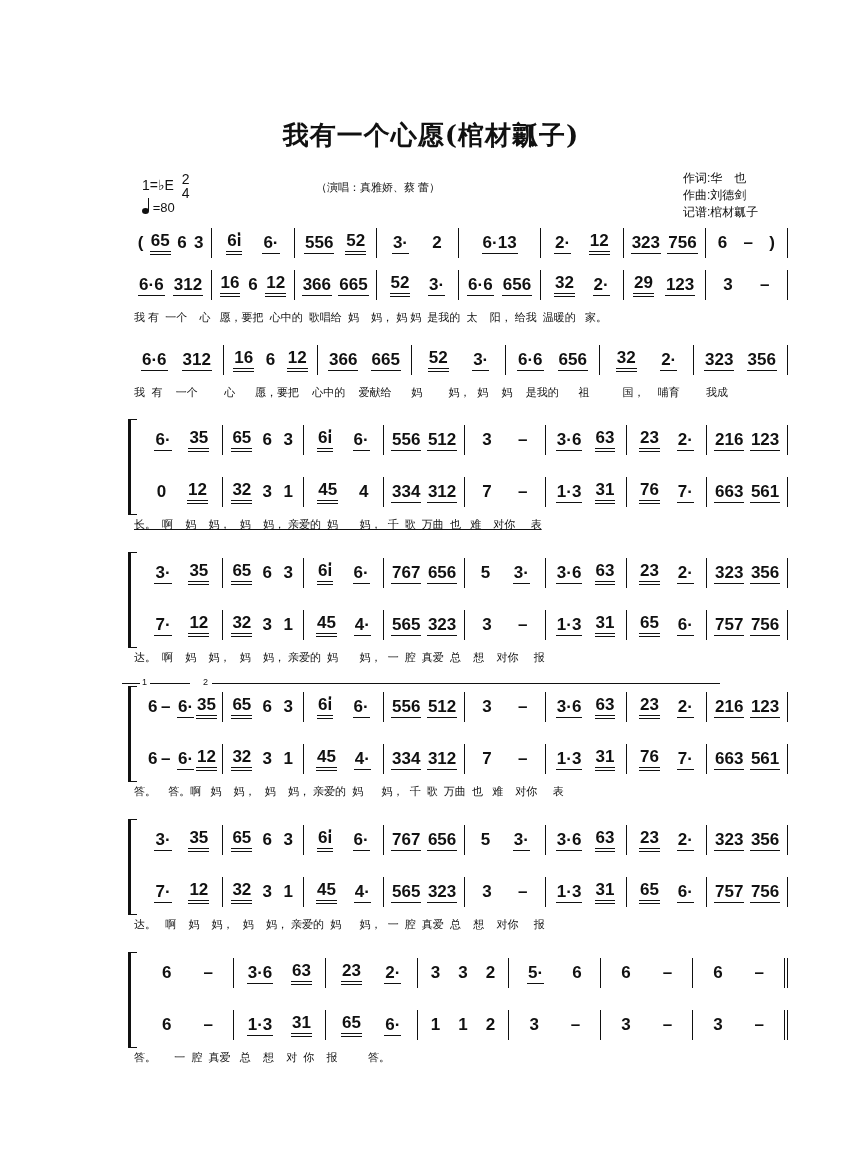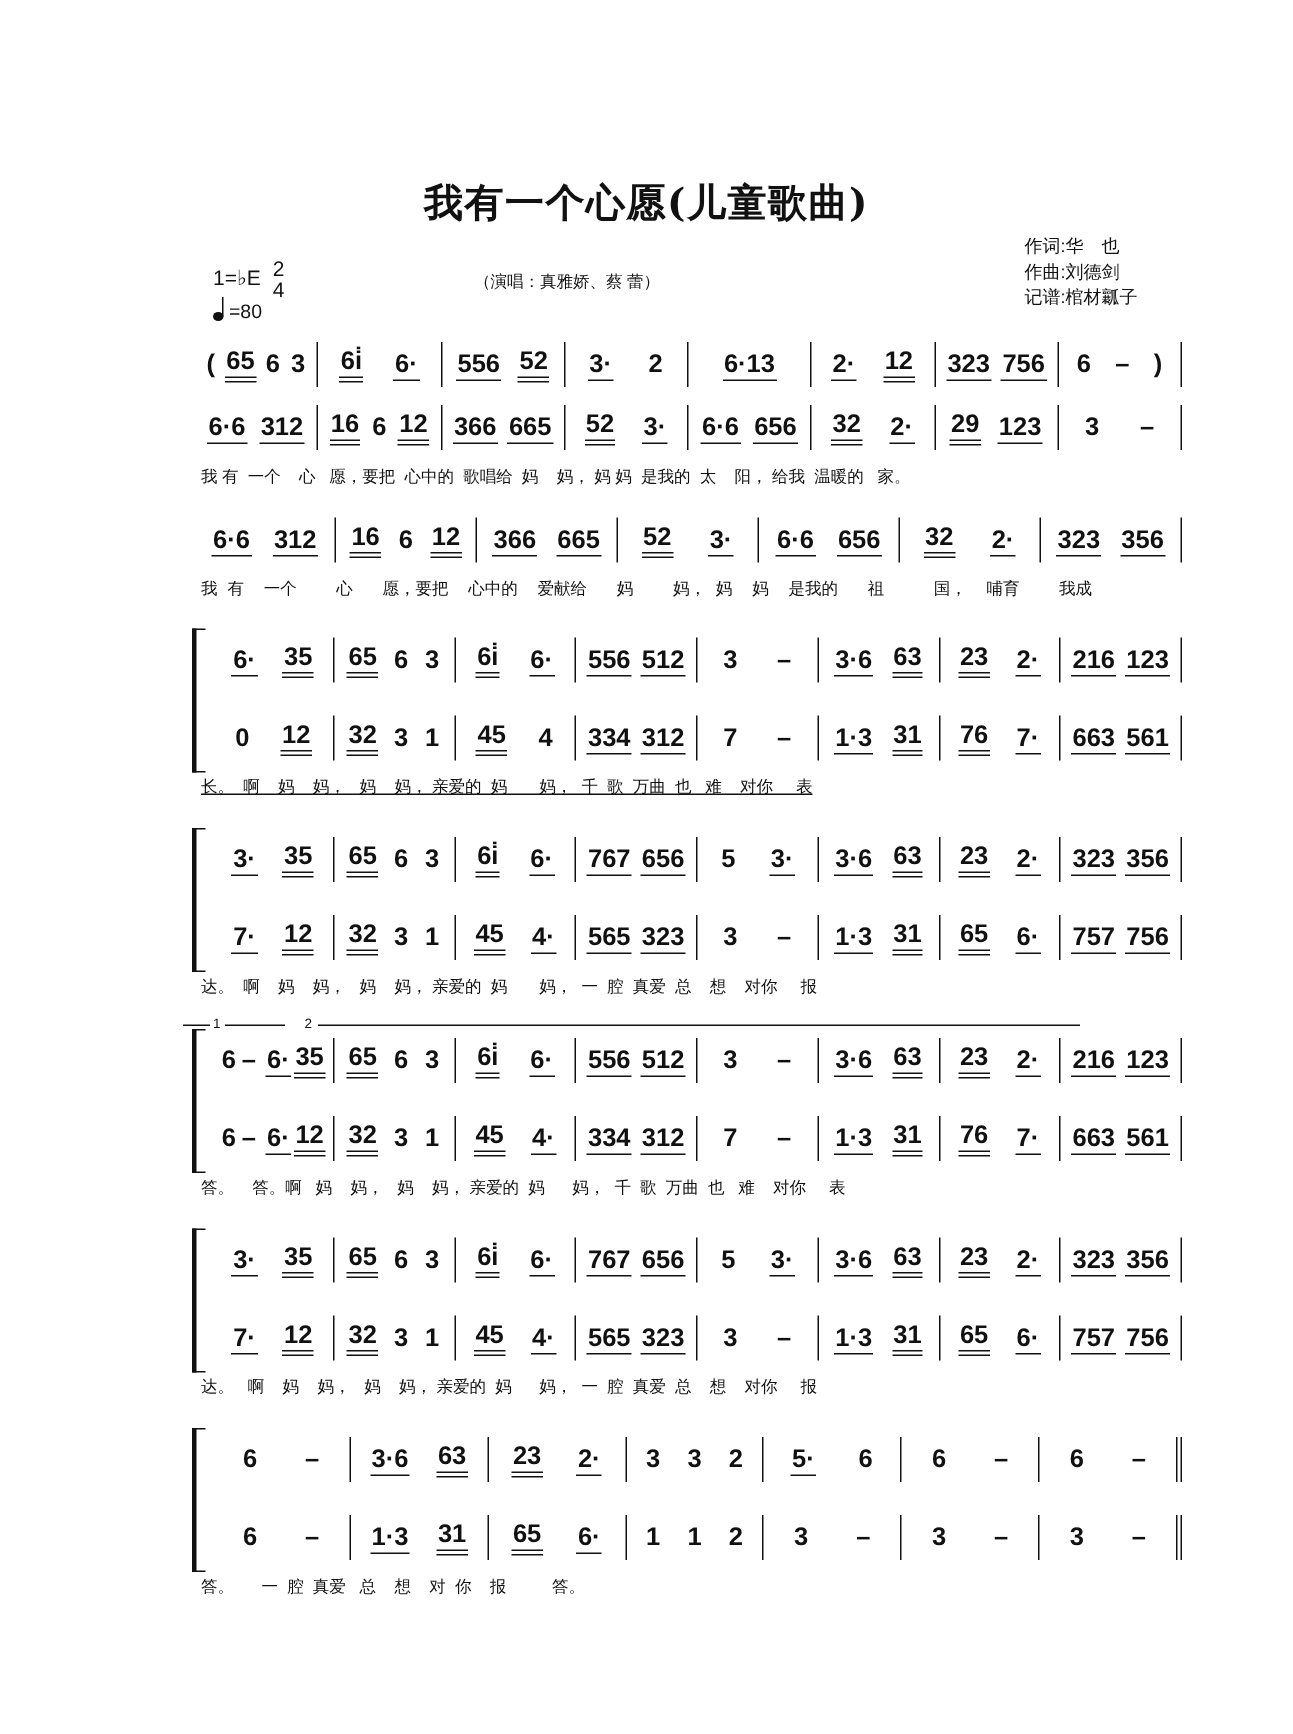--- a/index.html
+++ b/index.html
@@ -6,38 +6,38 @@
   body { width:862px; height:1156px; position:relative; overflow:hidden;
          font-family:"Liberation Sans", sans-serif; color:#111; }
   .title { position:absolute; top:118px; left:0; width:862px; text-align:center;
            font-family:"DejaVu Serif", serif; font-size:26px; font-weight:bold; letter-spacing:1px; }
   .key { position:absolute; left:142px; top:172px; font-size:14px; }
   .key .frac { display:inline-block; vertical-align:middle; text-align:center; line-height:14px; font-size:14px; margin-left:4px; }
   .tempo { position:absolute; left:142px; top:200px; font-size:13px; }
   .tempo .note { display:inline-block; width:7px; height:6px; background:#111; border-radius:50%; position:relative; top:2px; }
   .tempo .note::after { content:""; position:absolute; right:0; bottom:3px; width:1px; height:13px; background:#111; }
   .singers { position:absolute; top:180px; left:0; width:756px; text-align:center; font-size:11px; }
-  .credits { position:absolute; left:683px; top:156px; font-size:12px; line-height:17px; }
+  .credits { position:absolute; left:683px; top:170px; font-size:12px; line-height:17px; }
   .system { position:absolute; left:128px; width:660px; }
   .staff-line { position:absolute; left:0; width:660px; height:30px; font-size:17px; font-weight:bold;
                 white-space:nowrap; display:flex; align-items:center; }
   .m { display:flex; align-items:center; justify-content:space-around; height:30px; border-right:1.5px solid #111; padding:0 4px; box-sizing:border-box; }
   .m.final { border-right:4px double #111; }
   .n { display:inline-block; position:relative; padding:0 1px; }
   .n.u1 { border-bottom:1.5px solid #111; }
   .n.u2 { border-bottom:4px double #111; }
   .lyrics { position:absolute; left:0; width:660px; font-size:11px; white-space:pre; letter-spacing:0; }
   .bracket { position:absolute; left:0; width:6px; border-left:3px solid #111; border-top:1.5px solid #111; border-bottom:1.5px solid #111; }
   .volta { position:absolute; left:120px; top:680px; width:600px; height:8px; font-size:9px; }
   .volta .line { position:absolute; top:3px; height:1px; background:#111; }
 </style>
 </head>
 <body>
 
-<div class="title">我有一个心愿(儿童歌曲)</div>
+<div class="title">我有一个心愿(棺材瓤子)</div>
 
 <div class="key">
   <span>1=♭E</span>
   <span class="frac">
     <span>2</span><br>
     <span>4</span>
   </span>
 </div>
 <div class="tempo">
   <span class="note"></span>

